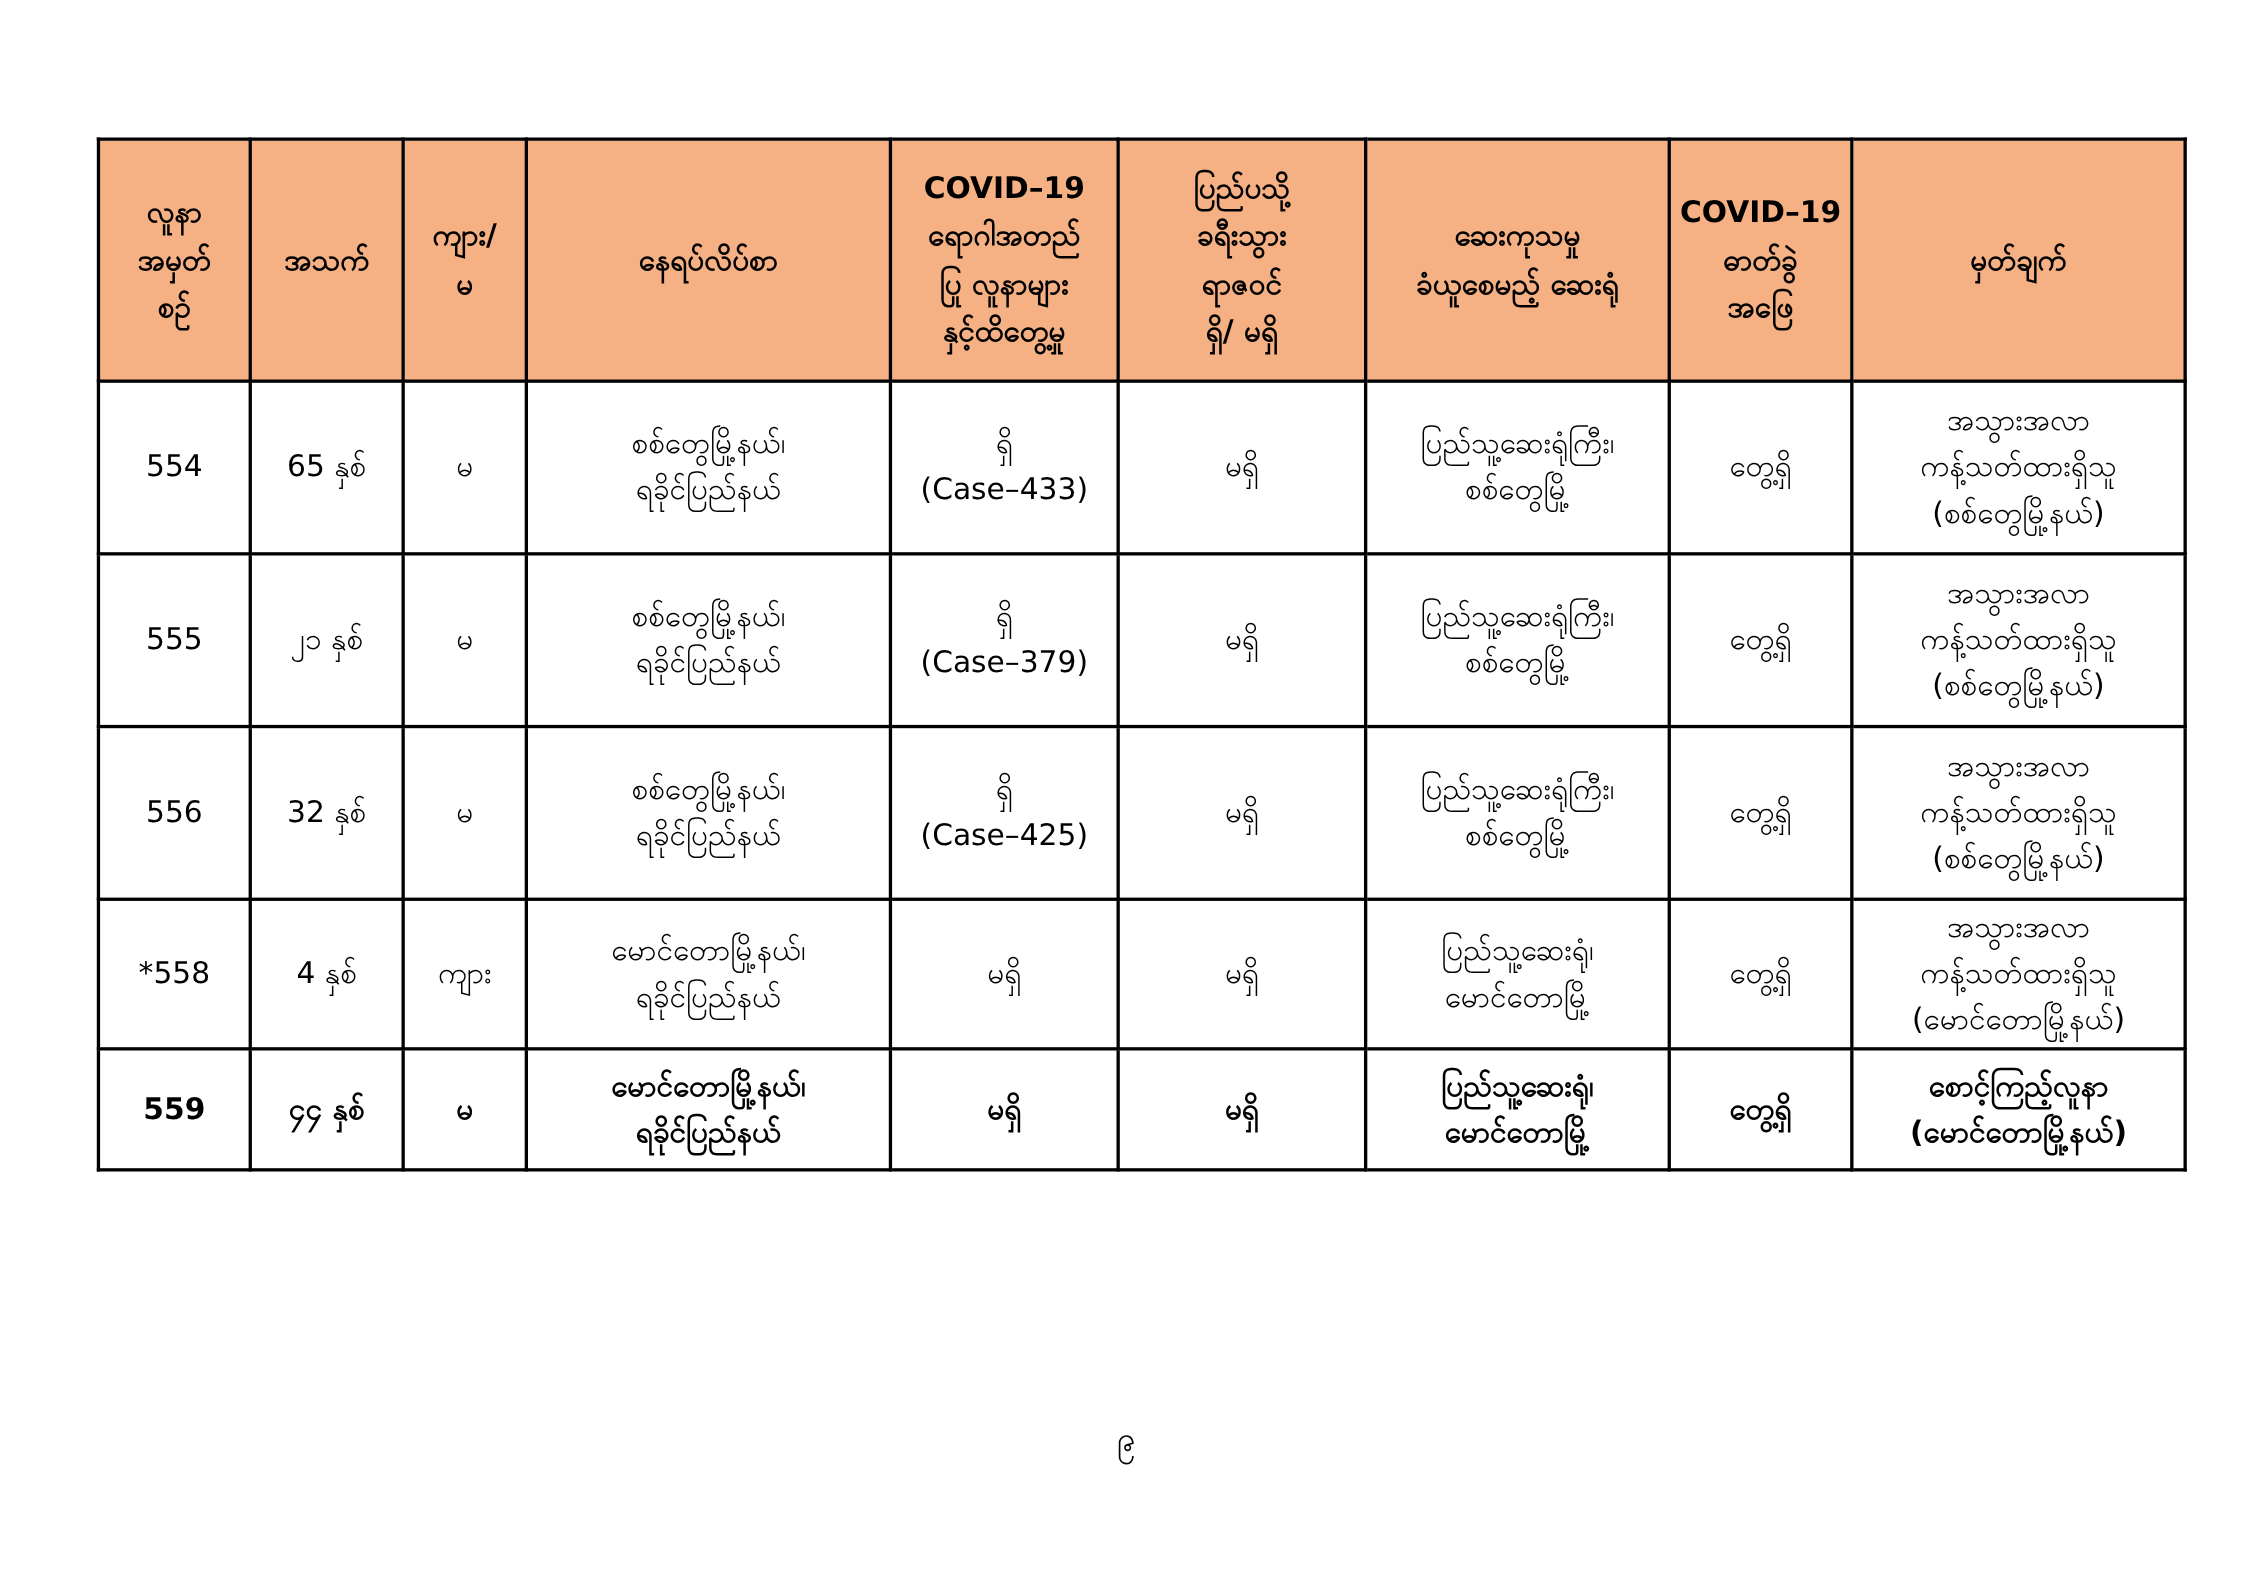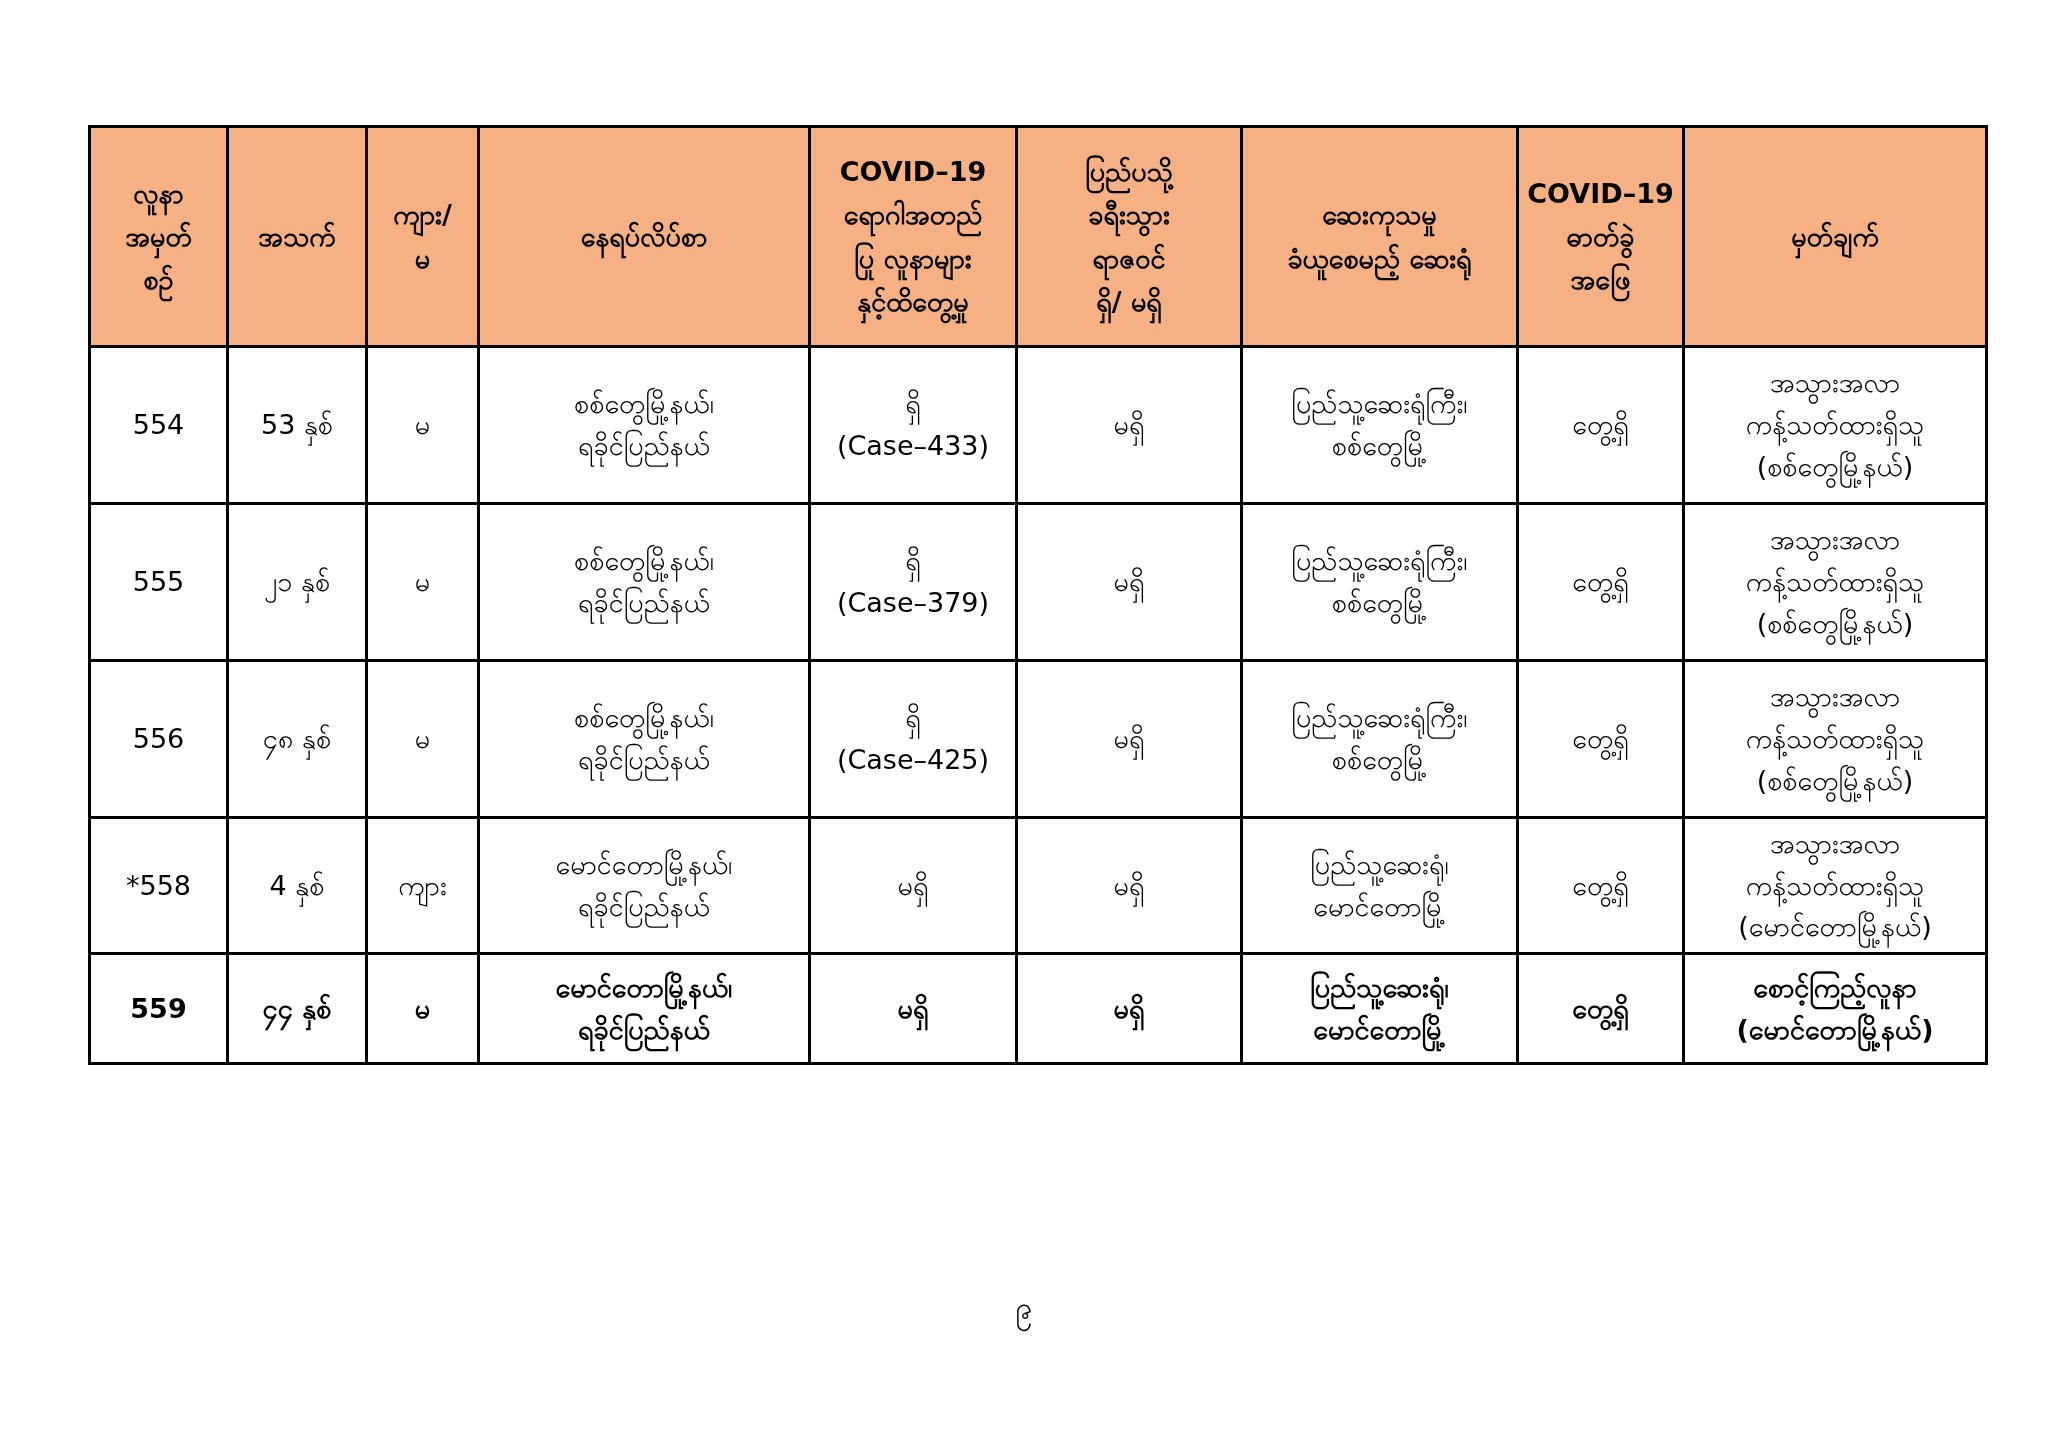--- a/index.html
+++ b/index.html
@@ -85,21 +85,21 @@
 ခံယူစေမည့် ဆေးရုံ</th>
       <th>COVID–19
 ဓာတ်ခွဲ
 အဖြေ</th>
       <th>မှတ်ချက်</th>
     </tr>
   </thead>
   <tbody>
     <tr class="h-tall">
       <td>554</td>
-      <td>53 နှစ်</td>
+      <td>65 နှစ်</td>
       <td>မ</td>
       <td>စစ်တွေမြို့နယ်၊
 ရခိုင်ပြည်နယ်</td>
       <td>ရှိ
 (Case–433)</td>
       <td>မရှိ</td>
       <td>ပြည်သူ့ဆေးရုံကြီး၊
 စစ်တွေမြို့</td>
       <td>တွေ့ရှိ</td>
       <td>အသွားအလာ
@@ -117,21 +117,21 @@
       <td>မရှိ</td>
       <td>ပြည်သူ့ဆေးရုံကြီး၊
 စစ်တွေမြို့</td>
       <td>တွေ့ရှိ</td>
       <td>အသွားအလာ
 ကန့်သတ်ထားရှိသူ
 (စစ်တွေမြို့နယ်)</td>
     </tr>
     <tr class="h-tall">
       <td>556</td>
-      <td>၄၈ နှစ်</td>
+      <td>32 နှစ်</td>
       <td>မ</td>
       <td>စစ်တွေမြို့နယ်၊
 ရခိုင်ပြည်နယ်</td>
       <td>ရှိ
 (Case–425)</td>
       <td>မရှိ</td>
       <td>ပြည်သူ့ဆေးရုံကြီး၊
 စစ်တွေမြို့</td>
       <td>တွေ့ရှိ</td>
       <td>အသွားအလာ

